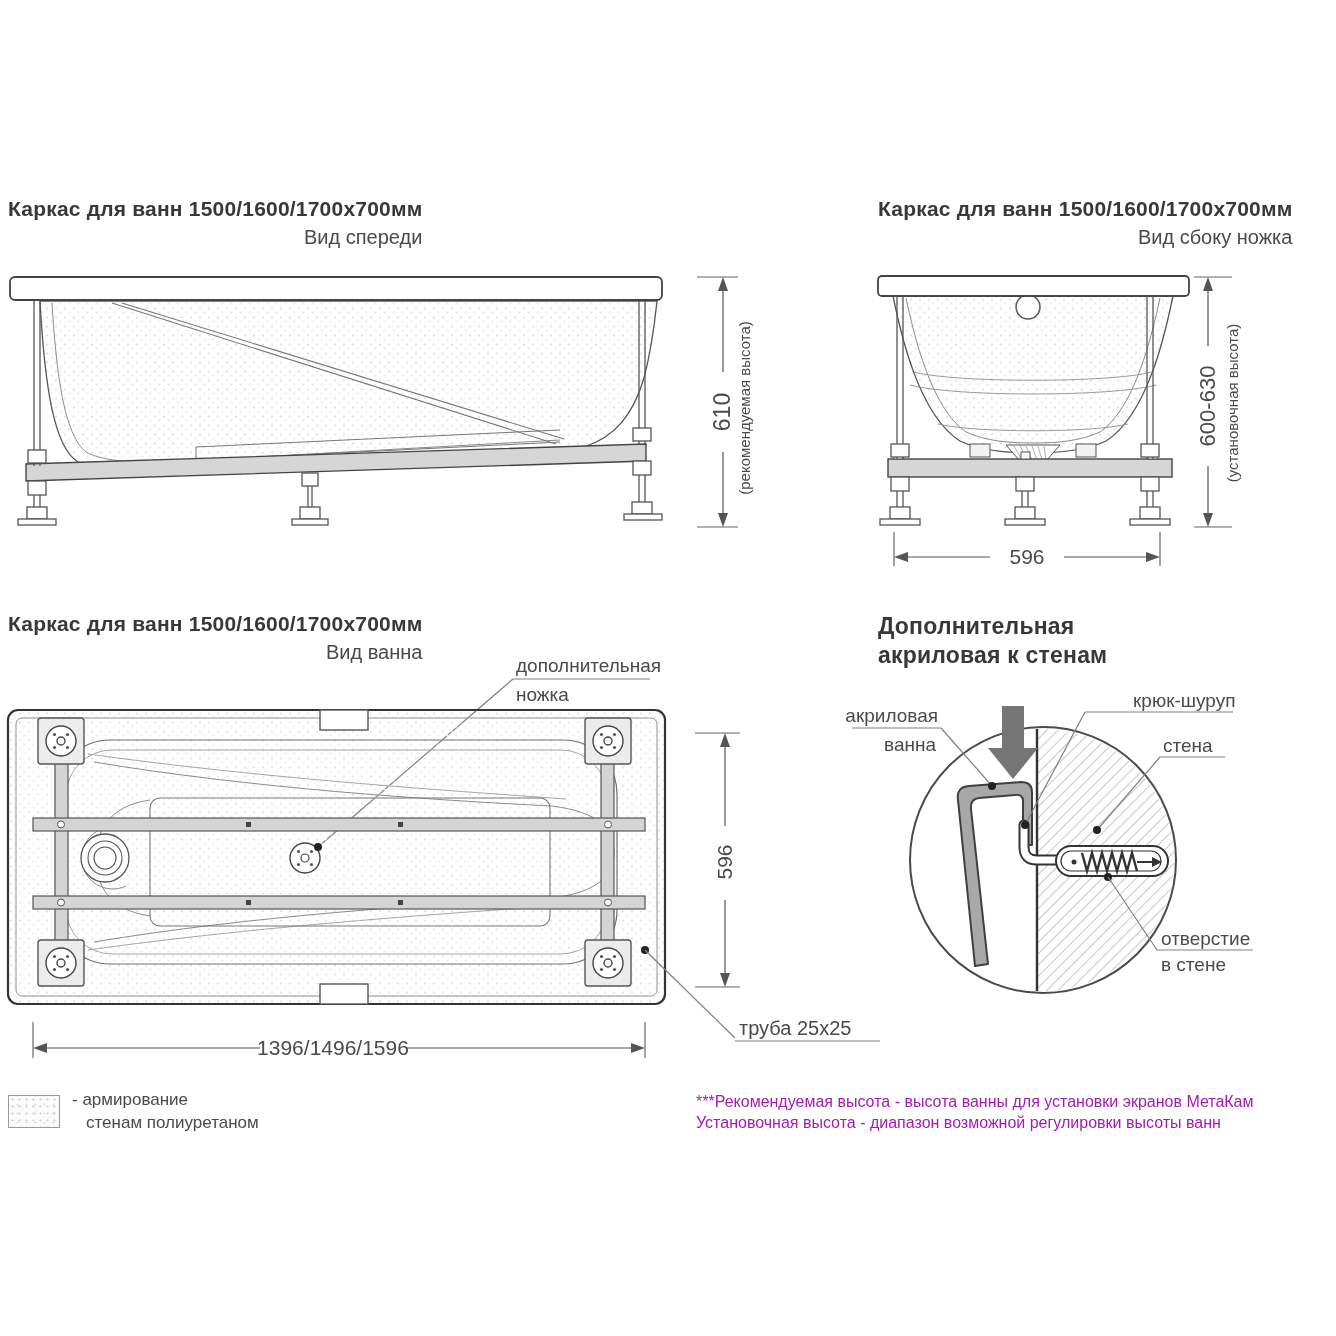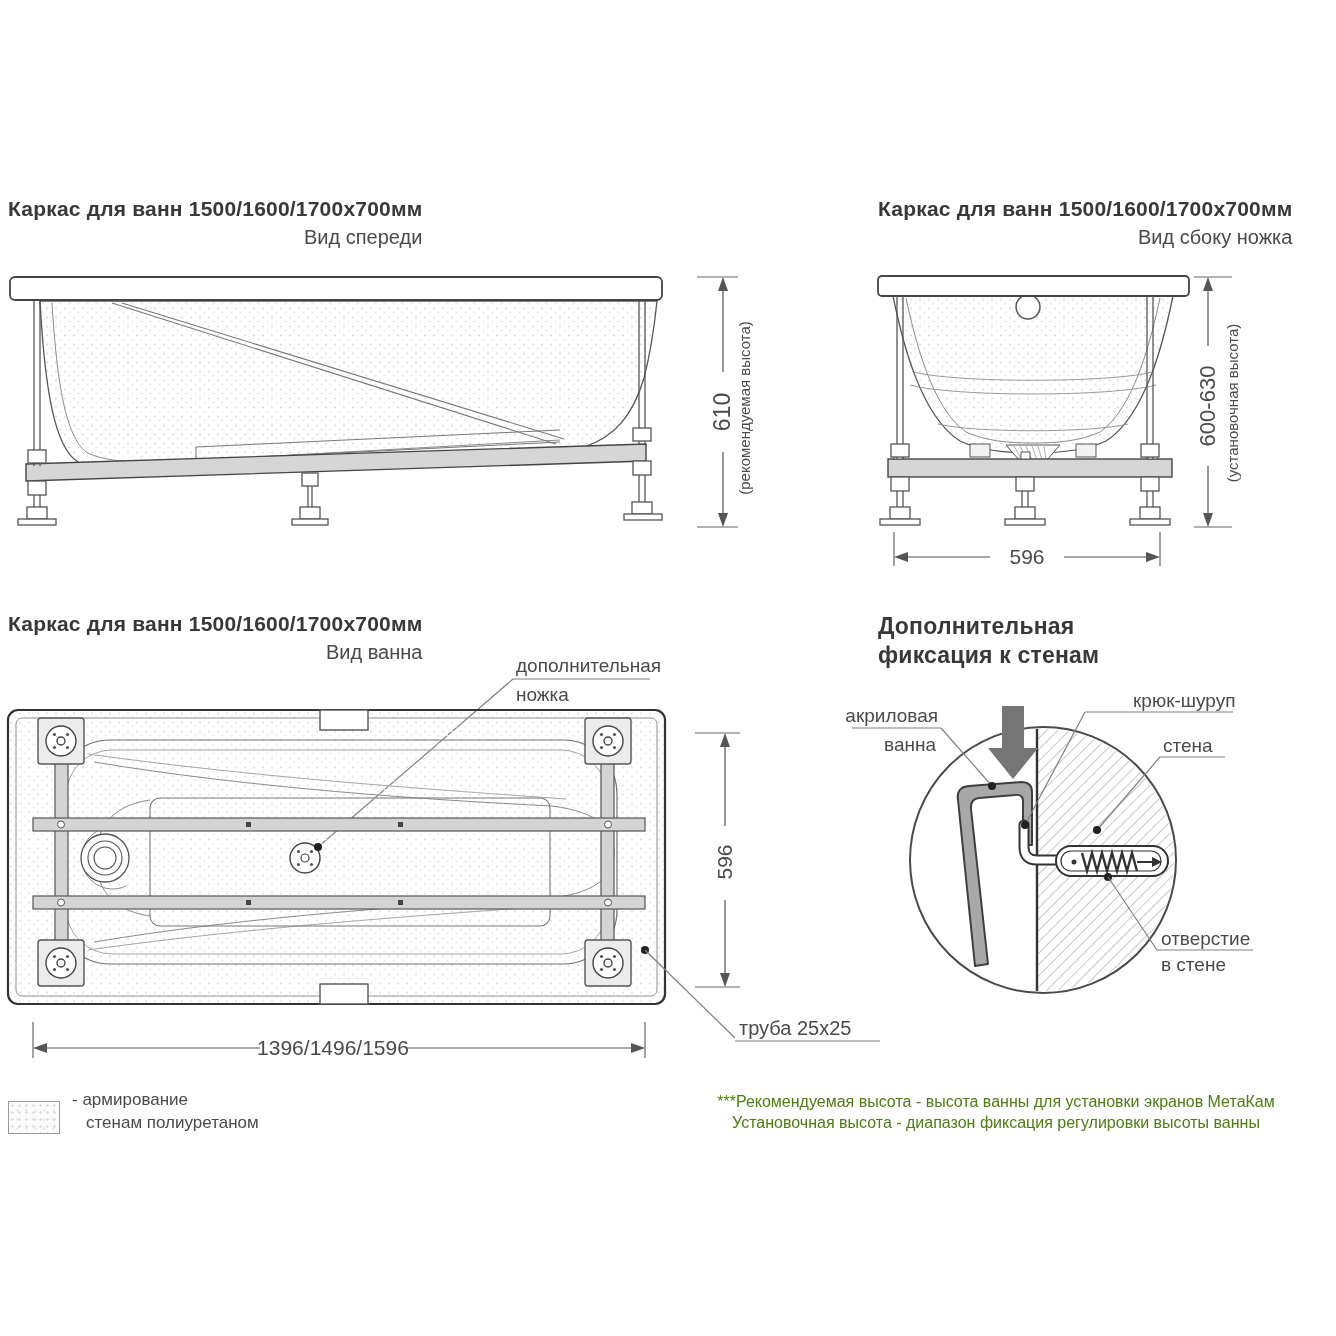--- a/index.html
+++ b/index.html
@@ -6,31 +6,31 @@
   body{
     width:1336px;height:1336px;background:#ffffff;position:relative;overflow:hidden;
     font-family:"Liberation Sans", sans-serif;
   }
   .title-block{position:absolute;color:#3b3b3b;}
   .title-main{font-weight:bold;font-size:21px;letter-spacing:.2px;color:#383838;}
   .title-sub{font-size:20px;color:#4a4a4a;margin-top:5px;font-weight:normal;text-align:right;}
   .title-main.two-line{line-height:29px;font-size:23px;}
   svg{position:absolute;overflow:visible;}
   svg text{font-family:"Liberation Sans", sans-serif;fill:#4a4a4a;}
-  .legend{position:absolute;left:8px;top:1088px;display:flex;align-items:flex-end;}
+  .legend{position:absolute;left:8px;top:1088px;display:flex;align-items:center;}
   .legend-swatch{
     width:50px;height:31px;border:1px solid #9a9a9a;background-color:#fbfbfb;
     background-image:radial-gradient(#dcdcdc 1px, transparent 1.2px),radial-gradient(#e7e7e7 1px, transparent 1.2px);
     background-size:7px 7px,9px 9px;background-position:0 0,4px 4px;
   }
   .legend-text{margin-left:12px;font-size:17px;color:#4a4a4a;line-height:23px;}
   .legend-line2{padding-left:14px;}
   .footnote{
-    position:absolute;right:40px;top:1091px;width:600px;text-align:center;
-    font-size:16px;line-height:21px;color:#4d7c0f;
+    position:absolute;right:40px;top:1091px;width:600px;text-align:left;
+    font-size:16px;line-height:21px;color:#a21caf;
   }
 </style>
 </head>
 <body>
 
 <div class="title-block" style="left:8px;top:197px;">
   <div class="title-main">Каркас для ванн 1500/1600/1700x700мм</div>
   <div class="title-sub">Вид спереди</div>
 </div>
 
@@ -39,21 +39,21 @@
   <div class="title-sub">Вид сбоку ножка</div>
 </div>
 
 <div class="title-block" style="left:8px;top:612px;">
   <div class="title-main">Каркас для ванн 1500/1600/1700x700мм</div>
   <div class="title-sub">Вид ванна</div>
 </div>
 
 <div class="title-block" style="left:878px;top:612px;">
   <div class="title-main two-line">Дополнительная</div>
-  <div class="title-main two-line">фиксация к стенам</div>
+  <div class="title-main two-line">акриловая к стенам</div>
 </div>
 
 <svg style="left:0;top:255px;" width="800" height="290" viewBox="0 255 800 290">
   <defs>
     <pattern id="stipA" width="9" height="9" patternUnits="userSpaceOnUse">
       <circle cx="2" cy="2.5" r="1.1" fill="#dedede"></circle>
       <circle cx="6.5" cy="6.5" r="1.1" fill="#e8e8e8"></circle>
     </pattern>
   </defs>
 
@@ -399,14 +399,14 @@
 <div class="legend">
   <div class="legend-swatch"></div>
   <div class="legend-text">
     <div>- армирование</div>
     <div class="legend-line2">стенам полиуретаном</div>
   </div>
 </div>
 
 <div class="footnote">
   <div>***Рекомендуемая высота - высота ванны для установки экранов МетаКам</div>
-  <div>Установочная высота - диапазон фиксация регулировки высоты ванны</div>
+  <div>Установочная высота - диапазон возможной регулировки высоты ванн</div>
 </div>
 
 </body></html>

